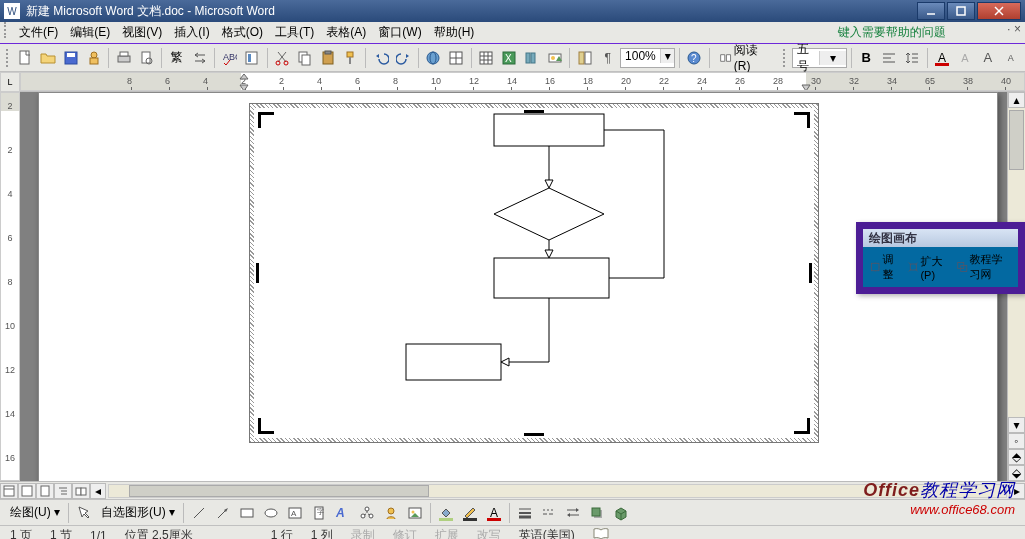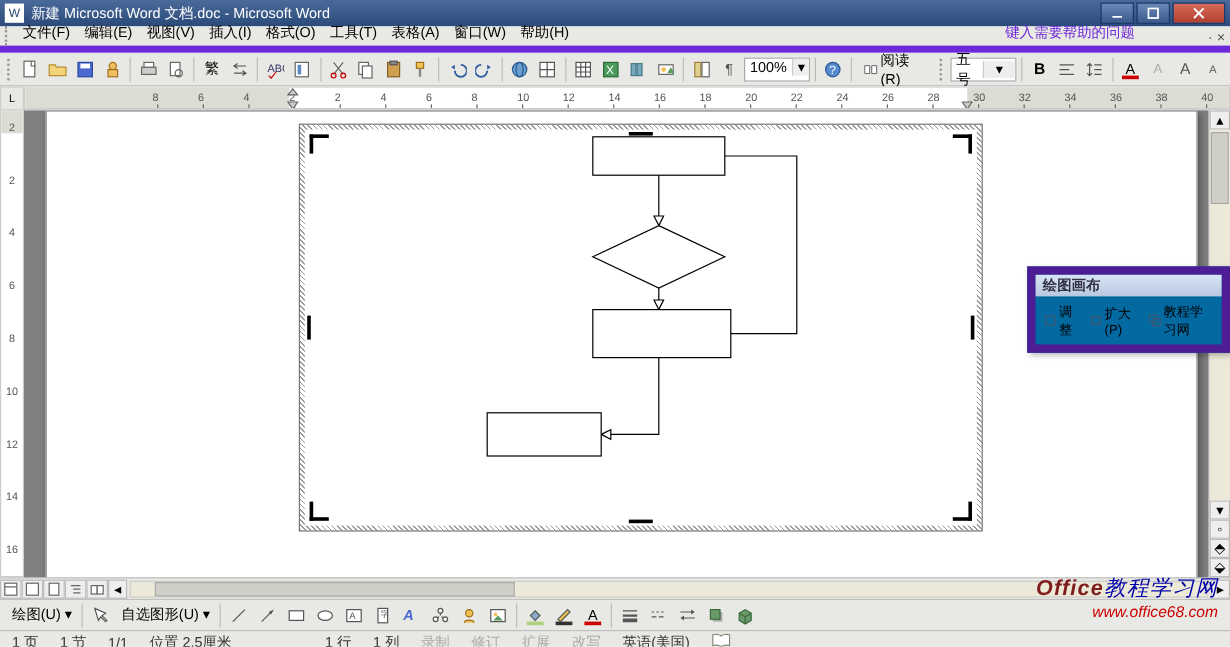--- a/index.html
+++ b/index.html
@@ -8,24 +8,24 @@
 
 .titlebar { height: 22px; background: linear-gradient(#4a6a9a,#2a4a7a); display:flex; align-items:center; color:#fff; padding:0 4px; }
 .titlebar .icon { width:16px; height:16px; background:#fff; margin-right:6px; display:flex; align-items:center; justify-content:center; font-size:10px; color:#2a4a7a; }
 .titlebar .title { flex:1; font-size:12px; }
 .titlebar .wbtns { display:flex; gap:2px; }
 .titlebar .wbtn { width:28px; height:18px; display:flex; align-items:center; justify-content:center; border:1px solid #1a3a6a; background:linear-gradient(#6a8aba,#3a5a8a); }
 .titlebar .wbtn.close { background:linear-gradient(#d86a5a,#b04030); width:44px; }
 .titlebar .wbtn svg { width:10px; height:10px; stroke:#fff; stroke-width:1.5; fill:none; }
 
 
-.menubar { height:22px; background:#e8e8e4; border-bottom:6px solid #6d28d9; display:flex; align-items:flex-end; padding:0 4px; }
+.menubar { height:22px; background:#e8e8e4; border-bottom:1px solid #6d28d9; display:flex; align-items:flex-start; padding:0 4px; }
 .menubar .handle { width:5px; height:16px; border-left:2px dotted #999; margin-right:4px; }
 .menubar .item { padding:2px 6px; cursor:default; }
-.menubar .help-box { margin-left:auto; color:#6d28d9; padding:1px 4px; width:170px; border:1px solid transparent; }
+.menubar .help-box { margin-left:auto; color:#15803d; padding:1px 4px; width:170px; border:1px solid transparent; }
 .menubar .chev { margin-left:4px; color:#555; }
 
 
 .toolbar { height:28px; background:#e8e8e4; border-bottom:1px solid #c0c0c0; display:flex; align-items:center; padding:0 4px; gap:2px; }
 .toolbar .handle { width:5px; height:18px; border-left:2px dotted #999; margin:0 2px; }
 .tb { width:22px; height:22px; display:flex; align-items:center; justify-content:center; border:1px solid transparent; }
 .tb svg { width:16px; height:16px; }
 .sep { width:1px; height:20px; background:#bbb; margin:0 2px; }
 .zoom { display:flex; align-items:flex-start; border:1px solid #aaa; background:#fff; height:20px; font-size:12px; }
 .zoom span { padding:0 4px; }
@@ -409,21 +409,21 @@
       <div class="tick" style="left: 794px;">
         <span class="n">30</span>
       </div>
       <div class="tick" style="left: 832px;">
         <span class="n">32</span>
       </div>
       <div class="tick" style="left: 870px;">
         <span class="n">34</span>
       </div>
       <div class="tick" style="left: 908px;">
-        <span class="n">36</span>
+        <span class="n">65</span>
       </div>
       <div class="tick" style="left: 946px;">
         <span class="n">38</span>
       </div>
       <div class="tick" style="left: 984px;">
         <span class="n">40</span>
       </div>
       <div class="tick" style="left: 1022px;"></div>
       <div class="tick" style="left: 1060px;"></div>
       <div class="tick" style="left: 1098px;"></div>

